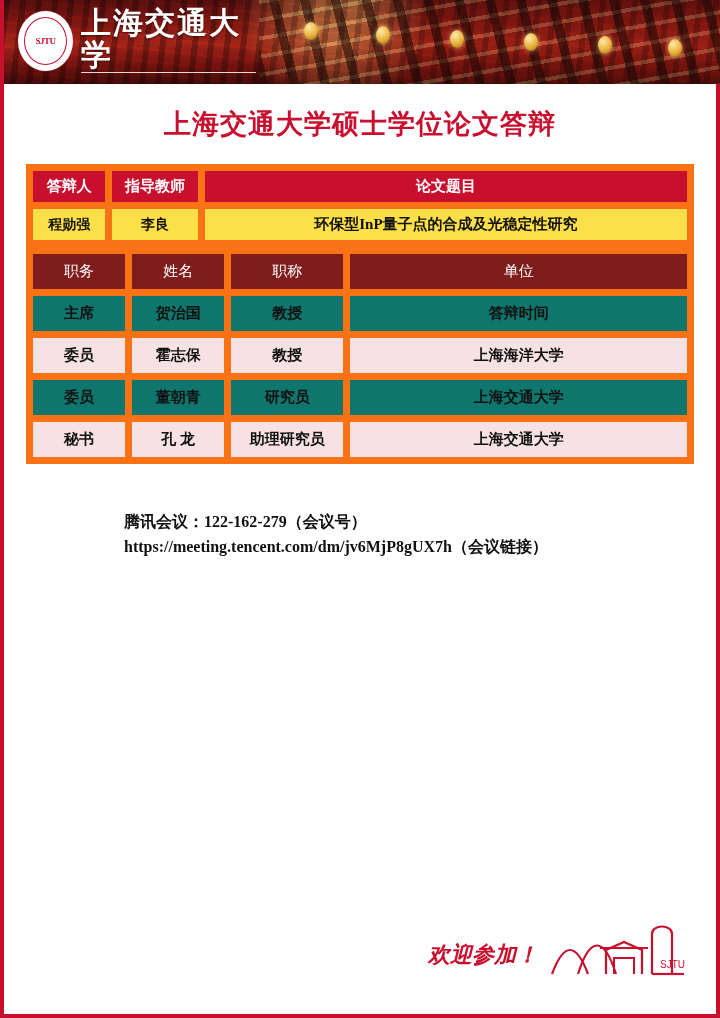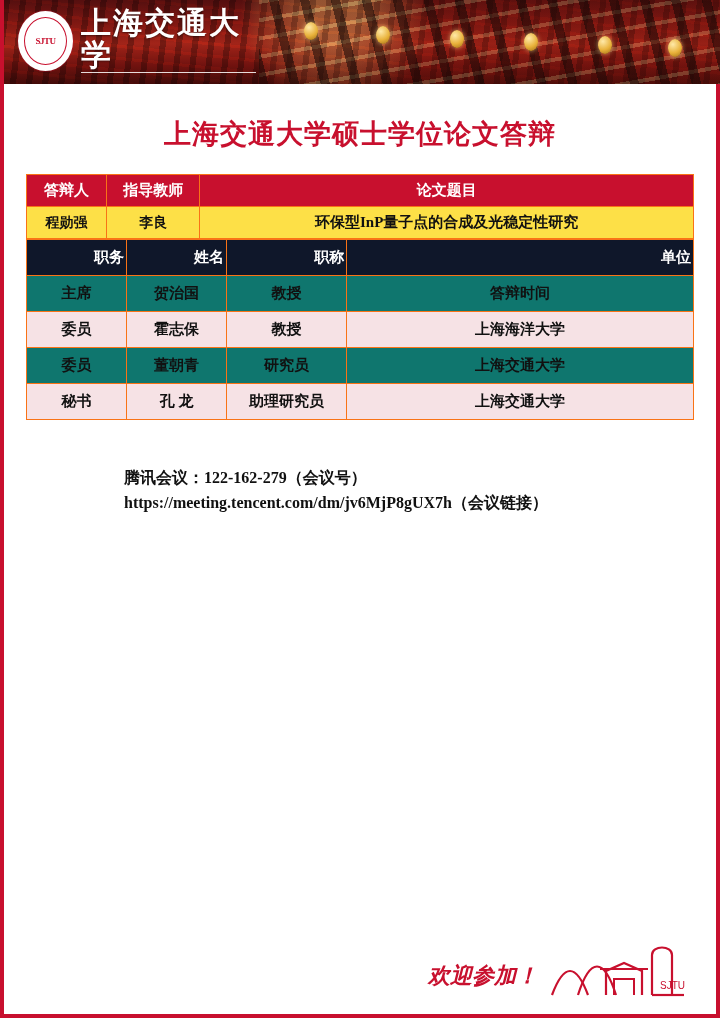--- a/index.html
+++ b/index.html
@@ -125,33 +125,33 @@
   
   .content {
     padding: 0 22px;
   }
   .main-title {
     text-align: center;
     color: #c8102e;
     font-size: 27px;
     font-weight: bold;
     letter-spacing: 1px;
-    margin-top: 32px;
+    margin-top: 22px;
     margin-bottom: 22px;
     font-family: "Liberation Serif", "DejaVu Serif", serif;
   }
 
   table {
     border-collapse: collapse;
     width: 100%;
     table-layout: fixed;
   }
   .tbl1 th, .tbl1 td,
   .tbl2 th, .tbl2 td {
-    border: 1px solid #f97316;
+    border: 7px solid #f97316;
     text-align: center;
     font-family: "Liberation Serif", "DejaVu Serif", serif;
   }
   .tbl1 th {
     background: #c8102e;
     color: #ffffff;
     font-size: 15px;
     font-weight: bold;
     padding: 6px 2px;
   }
@@ -171,26 +171,25 @@
     color: #c8102e;
     font-size: 21px;
     font-weight: bold;
     margin-top: 74px;
     margin-bottom: 24px;
     letter-spacing: 1px;
     font-family: "Liberation Serif", "DejaVu Serif", serif;
   }
 
   .tbl2 th {
-    background: #0f172a;
+    background: #7f1d1d;
     color: #ffffff;
     font-size: 15px;
-    font-weight: bold;
+    font-weight: normal;
     padding: 8px 2px;
-    text-align: right;
   }
   .tbl2 td {
     color: #111111;
     font-size: 15px;
     font-weight: bold;
     padding: 8px 2px;
   }
   .tbl2 tr.odd td { background: #0f766e; }
   .tbl2 tr.even td { background: #f6e2e5; }
 
@@ -205,21 +204,21 @@
     font-family: "Liberation Serif", "DejaVu Serif", serif;
   }
   .info-row { white-space: nowrap; }
   .info-indent { padding-left: 94px; }
 
   
   .footer {
     position: absolute;
     left: 0;
     right: 0;
-    bottom: 9px;
+    bottom: 30px;
     height: 68px;
   }
   .welcome {
     position: absolute;
     right: 178px;
     bottom: 14px;
     color: #c8102e;
     font-size: 22px;
     font-weight: bold;
     font-style: italic;

